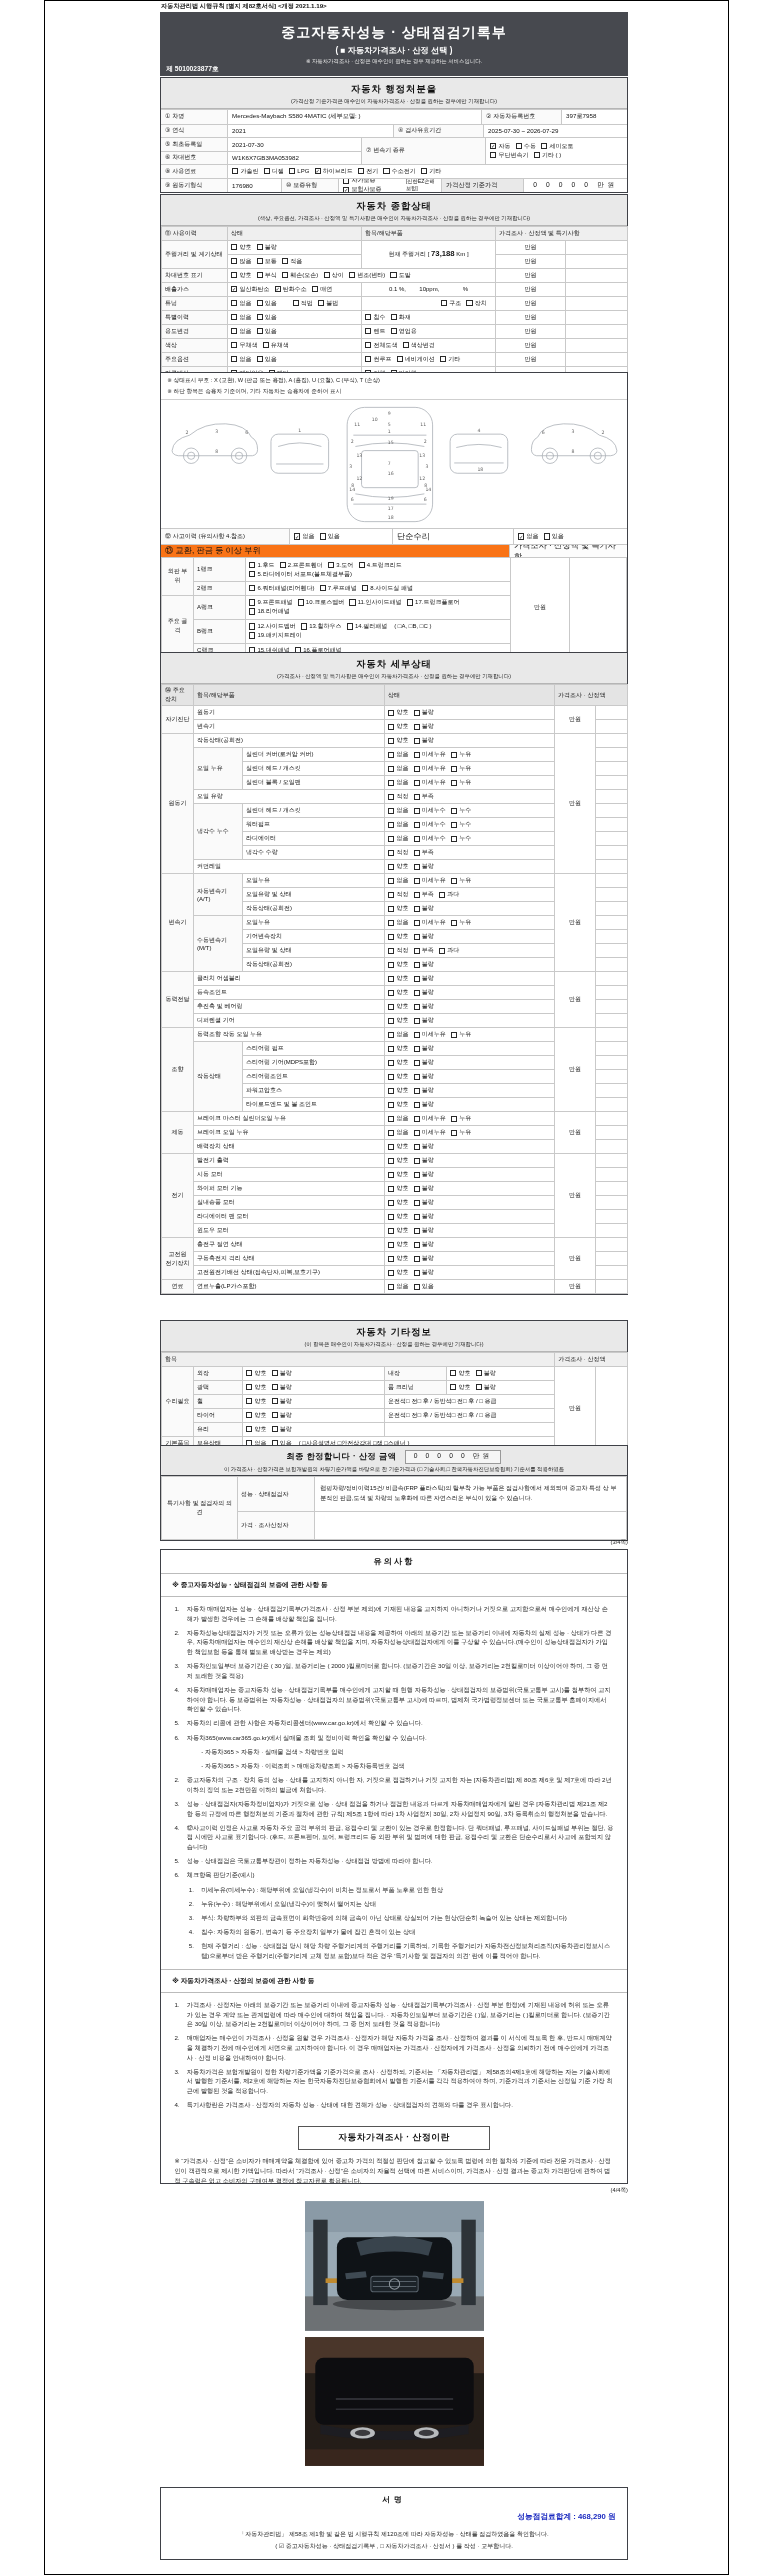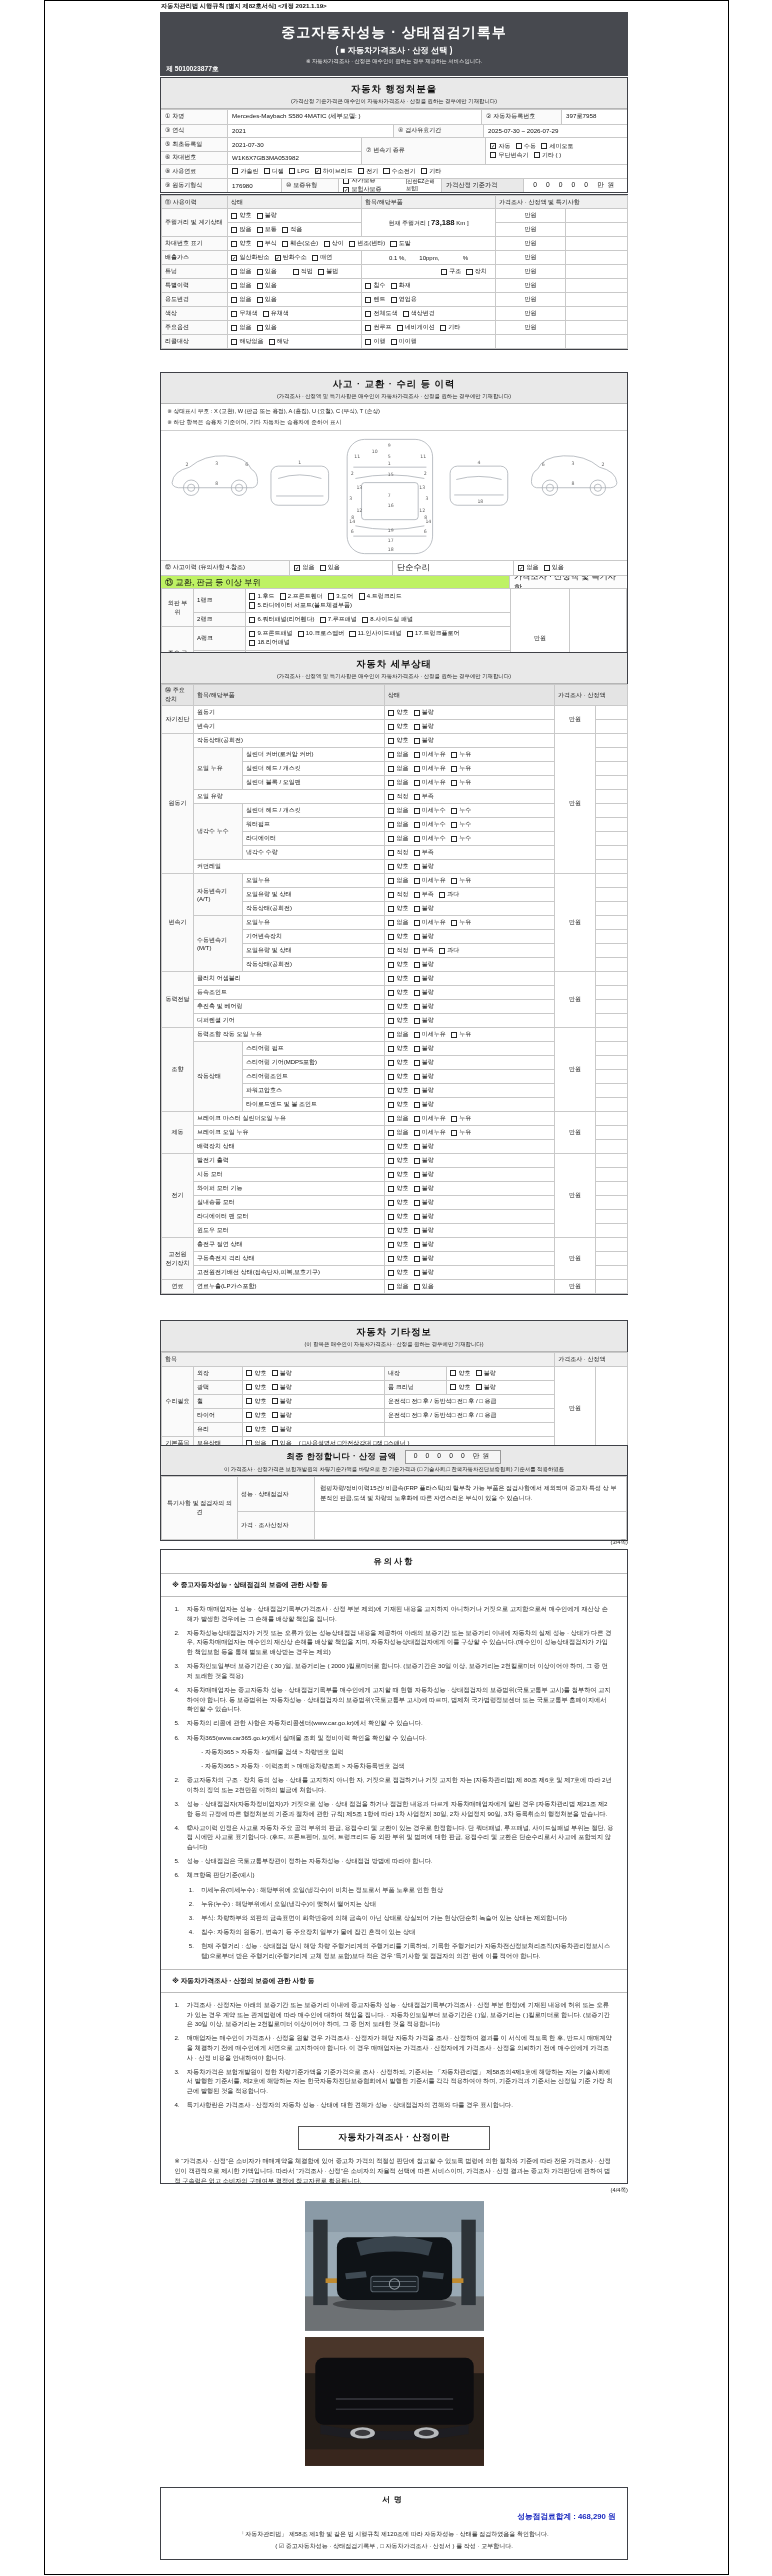--- a/index.html
+++ b/index.html
@@ -188,20 +188,24 @@
             <span class="olb">보험사보증</span>
           </span></span>
       <span class="note-sm">[신한EZ손해보험]</span>
     </div>
     <div class="bc graybg" style="width:82px;font-size:6.2px">가격산정 기준가격</div>
     <div class="bc digits" style="width:103px;justify-content:center">0 0 0 0 0 만원</div>
   </div>
 </div>
 
 <div class="sec boxed" style="top:194px">
+  <div class="band">
+    <h2>자동차 종합상태</h2>
+    <div class="sub">(색상, 주요옵션, 가격조사 · 산정액 및 특기사항은 매수인이 자동차가격조사 · 산정을 원하는 경우에만 기재합니다)</div>
+  </div>
   <table class="otable">
     <colgroup>
         <col style="width:66px">
         <col style="width:134px">
         <col style="width:134px">
         <col style="width:70px">
         <col style="width:62px">
       </colgroup>
     <tbody>
         <tr style="height:13.4px">
@@ -407,24 +411,20 @@
               <span class="olb">미이행</span>
             </span></td>
       <td></td>
       <td></td>
     </tr>
   </tbody>
     </table>
 </div>
 
 <div class="sec boxed" style="top:372px">
-  <div class="band">
-    <h2>사고 · 교환 · 수리 등 이력</h2>
-    <div class="sub">(가격조사 · 산정액 및 특기사항은 매수인이 자동차가격조사 · 산정을 원하는 경우에만 기재합니다)</div>
-  </div>
   <div style="padding-top:2.1px">
     <div class="noteline">※ 상태표시 부호 : X (교환), W (판금 또는 용접), A (흠집), U (요철), C (부식), T (손상)</div>
     <div class="noteline">※ 하단 항목은 승용차 기준이며, 기타 자동차는 승용차에 준하여 표시</div>
   </div>
   <div class="hr"></div>
   <div class="diagwrap">
     <svg width="453" height="123" viewBox="0 0 880 238">
       <g fill="none" stroke="#a8adb3" stroke-width="1.5">
 
         <path d="M8,92 Q10,70 42,62 Q70,38 112,40 Q152,42 162,66 Q174,72 174,90 Q174,100 164,102 L20,102 Q8,100 8,92 Z"></path>
@@ -516,21 +516,21 @@
           <span class="cbx">✓</span>
           <span class="olb">없음</span>
         </span>
         <span class="opt">
           <span class="cbx"></span>
           <span class="olb">있음</span>
         </span>
       </div>
   </div>
   <div class="brow" style="height:13.4px">
-    <div class="bc" style="width:349px;background:#bef264">⑬ 교환, 판금 등 이상 부위</div>
+    <div class="bc" style="width:349px;background:#f97316">⑬ 교환, 판금 등 이상 부위</div>
     <div class="bc" style="width:116px;background:#fcfcfc">가격조사 · 산정액 및 특기사항</div>
   </div>
   <table>
     <colgroup>
         <col style="width:32px">
         <col style="width:52px">
         <col style="width:265px">
         <col style="width:59px">
         <col style="width:57px">
       </colgroup>

